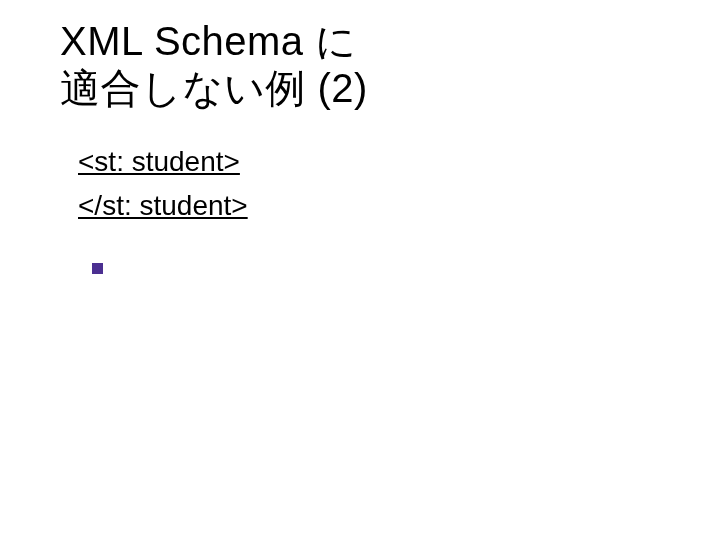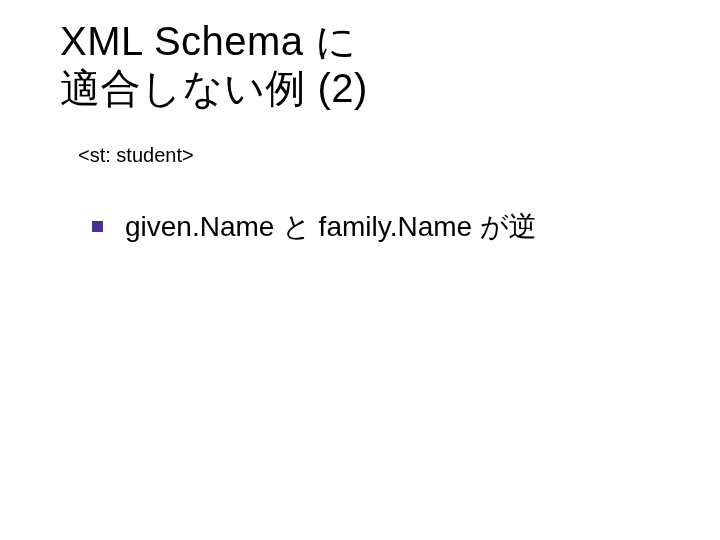--- a/index.html
+++ b/index.html
@@ -22,23 +22,24 @@
     font-size: 40px;
     line-height: 1.18;
     font-weight: 400;
     letter-spacing: 0.5px;
     margin: 0 0 28px 0;
   }
   .body {
     margin-left: 18px;
   }
   .xml-line {
-    font-size: 20px;
+    font-size: 28px;
     line-height: 1.55;
     white-space: nowrap;
+    text-decoration: underline;
   }
   .bullet-row {
     display: flex;
     align-items: center;
     margin-top: 36px;
     margin-left: 14px;
   }
   .bullet {
     width: 11px;
     height: 11px;
@@ -56,20 +57,20 @@
 
 <div class="slide">
 
   <h1 class="title">
     <span>XML Schema に</span><br>
     <span>適合しない例 (2)</span>
   </h1>
 
   <div class="body">
     <div class="xml-line">&lt;st: student&gt;</div>
+    <div class="xml-line">&lt;/st: student&gt;</div>
 
     <div class="bullet-row">
       <span class="bullet"></span>
-      <span class="bullet-text">given.Name と family.Name が逆</span>
     </div>
   </div>
 
 </div>
 
 </body></html>

